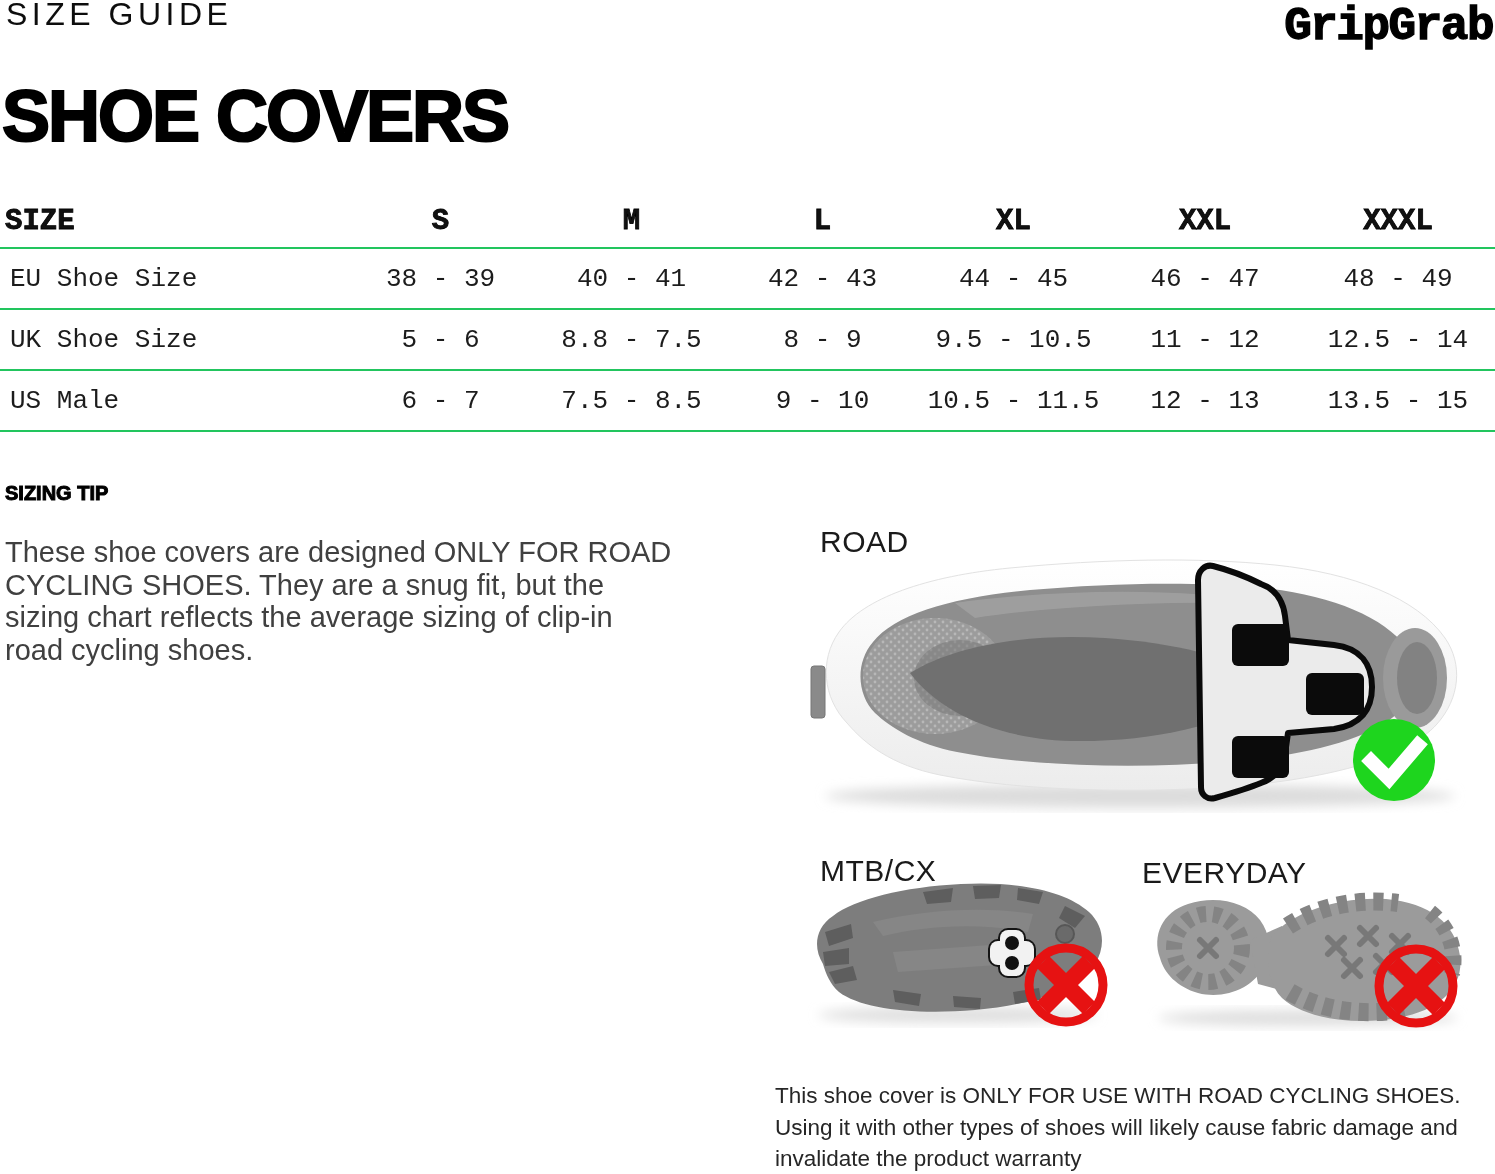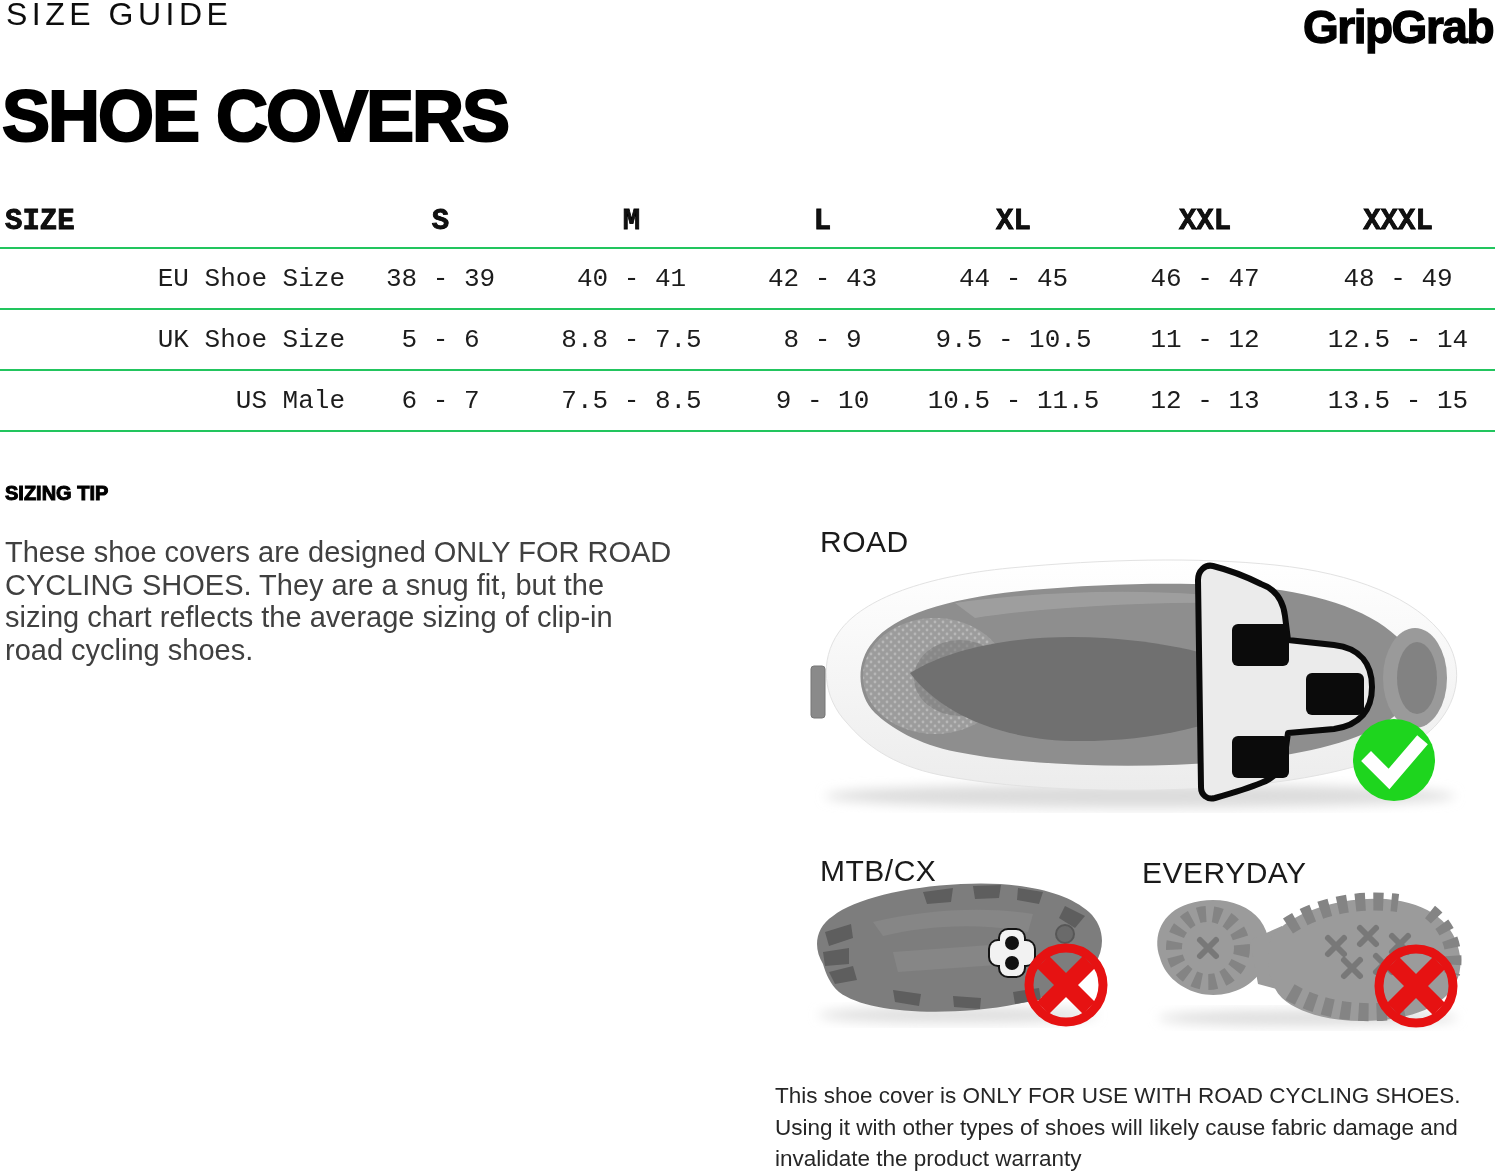--- a/index.html
+++ b/index.html
@@ -7,40 +7,40 @@
   body {
     width:1495px; height:1174px; position:relative; overflow:hidden;
     font-family:"Liberation Sans", sans-serif; color:#111;
   }
   .kicker {
     position:absolute; left:6px; top:0; font-size:32px; letter-spacing:4.5px;
     color:#0d0d0d; line-height:28px;
   }
   .brand {
     position:absolute; right:2px; top:2px; font-size:46px; font-weight:bold;
-    letter-spacing:-1.5px; -webkit-text-stroke:1.3px #000; color:#000; line-height:50px;
+    letter-spacing:-1.5px; -webkit-text-stroke:1.3px #000; color:#000; line-height:50px;font-family:Liberation Mono, monospace;
   }
   .title {
     position:absolute; left:2px; top:80px; font-size:72px; font-weight:bold;
     letter-spacing:-2px; -webkit-text-stroke:2.2px #000; color:#000; line-height:72px;
   }
   table.size-table {
     position:absolute; left:0; top:190px; width:1495px;
     border-collapse:collapse; table-layout:fixed;
   }
   .size-table th, .size-table td { border-bottom:2px solid #22c55e;font-family:Liberation Mono, monospace; }
   .size-table thead th {
     height:58px; vertical-align:middle; font-size:29px; font-weight:bold;
     -webkit-text-stroke:0.8px #000; text-align:center; padding-top:6px;
   }
   .size-table thead th.first { text-align:left; padding-left:5px; }
   .size-table tbody td {
     height:61px; vertical-align:middle; font-size:26px; color:#1c1c1c; text-align:center;
   }
-  .size-table tbody td.first { text-align:right; padding-left:4px; }
+  .size-table tbody td.first { text-align:left; padding-left:10px; }
   .tip-heading {
     position:absolute; left:5px; top:482px; font-size:20px; font-weight:bold;
     -webkit-text-stroke:1px #000; color:#000;
   }
   .tip-body {
     position:absolute; left:5px; top:536px; width:668px;
     font-size:29px; line-height:32.5px; color:#404040;
   }
   .shoe-label { position:absolute; font-size:30px; color:#1a1a1a; letter-spacing:0.5px; }
   #road-label      { left:820px; top:525px; }

